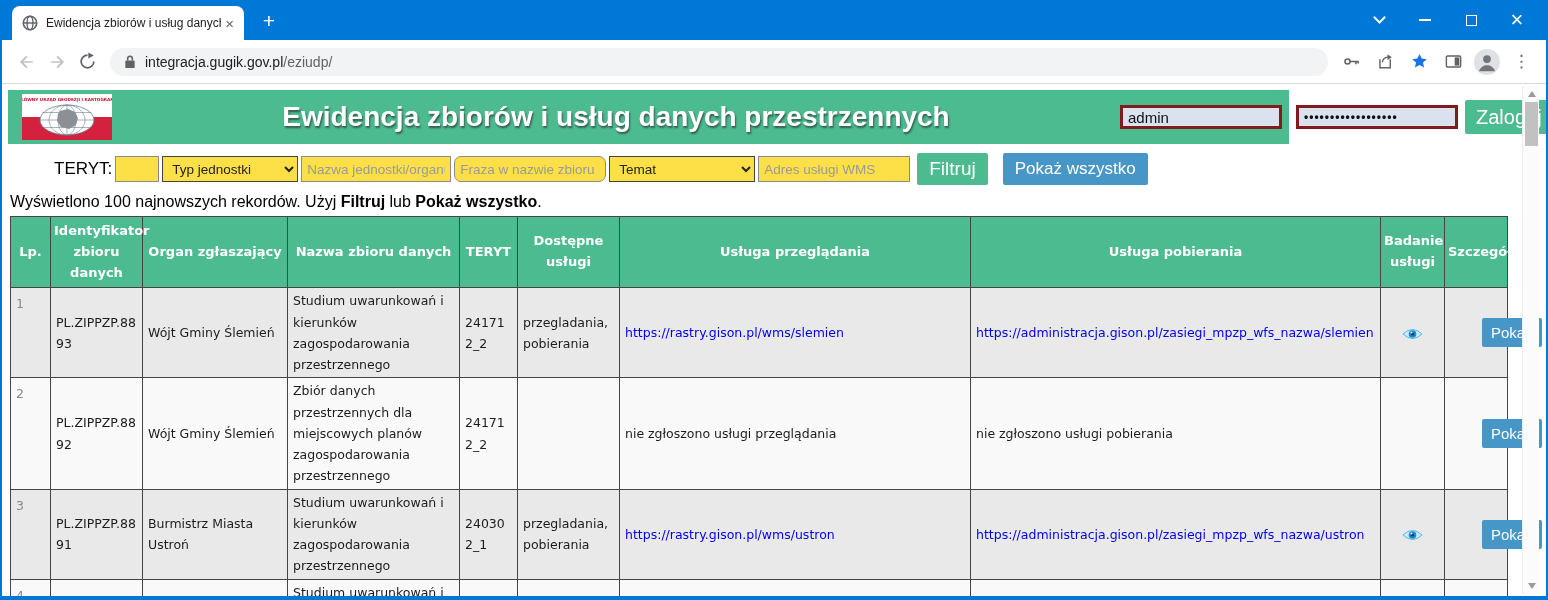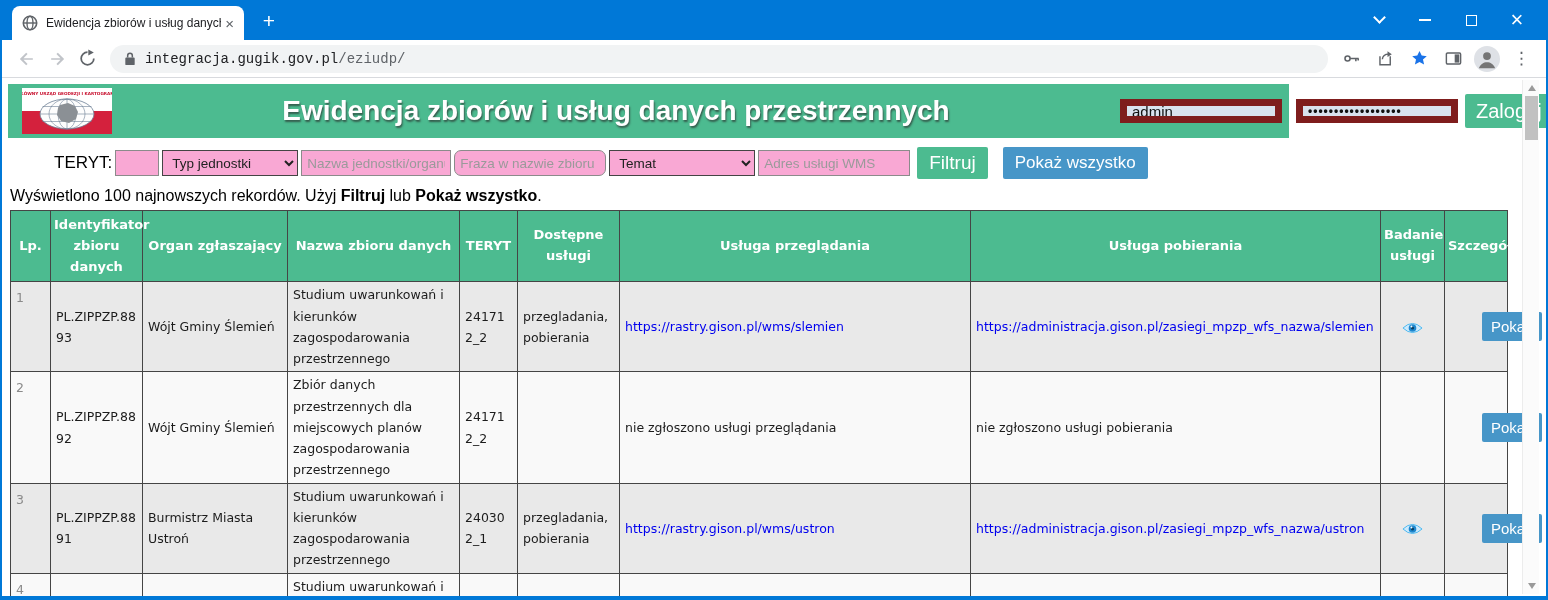--- a/index.html
+++ b/index.html
@@ -16,47 +16,47 @@
   .tab-close { font-size:15px; color:#5f6368; padding:0 4px; cursor:pointer; }
   .newtab { position:absolute; left:254px; bottom:5px; width:26px; height:26px; color:#fff; font-size:21px; line-height:24px; text-align:center; border-radius:50%; }
   .winctl { position:absolute; right:6px; top:0; height:40px; display:flex; align-items:center; }
   .winctl .wc { width:46px; height:40px; display:flex; align-items:center; justify-content:center; }
   .chev { width:9px; height:9px; border-right:2px solid #fff; border-bottom:2px solid #fff; transform:rotate(45deg); margin-top:-5px; }
   .mini { width:12px; height:2px; background:#fff; }
   .maxi { width:11px; height:11px; border:1.6px solid #fff; }
   .wclose { color:#fff; font-size:22px; font-weight:300; line-height:20px; }
 
   
-  .toolbar { height:38px; background:#fff; border-bottom:1px solid #d8dade; display:flex; align-items:center; padding:0 10px; flex:none;font-family:Liberation Mono, monospace; }
+  .toolbar { height:44px; background:#fff; border-bottom:1px solid #d8dade; display:flex; align-items:center; padding:0 10px; flex:none; }
   .nav-ico { width:30px; height:30px; display:flex; align-items:center; justify-content:center; }
   .urlbar { flex:1; height:28px; background:#f1f3f4; border-radius:14px; margin:0 8px; display:flex; align-items:center; padding:0 14px; gap:9px; }
   .url-text { font-size:14px; color:#202124; }
   .url-path { color:#5f6368; }
   .tb-right { display:flex; align-items:center; gap:4px; }
   .tb-ico { width:30px; height:30px; display:flex; align-items:center; justify-content:center; }
   .avatar { width:26px; height:26px; border-radius:50%; background:#dee1e6; overflow:hidden; display:flex; align-items:center; justify-content:center; }
   .dots { font-size:17px; color:#5f6368; letter-spacing:-1px; }
 
   
   .page { flex:1; background:#fff; position:relative; overflow:hidden; padding:6px 0 0 6px; font-family:"DejaVu Sans", sans-serif; }
 
   
   .banner-row { display:flex; align-items:center; height:54px; }
   .banner { width:1281px; height:54px; background:#4cbb90; display:flex; align-items:center; flex:none; }
   .logo { width:90px; height:46px; margin-left:14px; flex:none; background:#fff; }
   .banner-title { flex:1; text-align:center; color:#fff; font-family:"Liberation Sans", sans-serif; font-weight:bold; font-size:28px; text-shadow:1px 2px 2px rgba(40,40,40,.65); white-space:nowrap; }
-  .login-input { width:162px; height:24px; background:#d9e2ee; border:7px solid #7f1d1d; font-size:15px; padding:0 5px; font-family:"Liberation Sans", sans-serif; color:#111; }
+  .login-input { width:162px; height:24px; background:#d9e2ee; border:3px solid #7f1d1d; font-size:15px; padding:0 5px; font-family:"Liberation Sans", sans-serif; color:#111; }
   .pw { margin-left:7px; font-size:12px; letter-spacing:1px; font-weight:bold; }
   .user { margin-right:7px; }
   .login-btn { margin-left:7px; height:34px; background:#4cbb90; color:#fff; border:none; font-size:20px; padding:0 11px; font-family:"Liberation Sans", sans-serif; border-radius:2px; cursor:pointer; }
 
   
   .filters { display:flex; align-items:center; gap:3px; padding:9px 0 7px 0; font-family:"Liberation Sans", sans-serif; }
   .teryt-label { margin-left:46px; font-size:17px; color:#000; }
-  .f-input, .f-select { height:26px; border:1px solid #8b8b8b; font-size:13.5px; padding:0 5px; color:#222; font-family:"Liberation Sans", sans-serif; background:#f9a8d4; }
+  .f-input, .f-select { height:26px; border:1px solid #8b8b8b; font-size:13.5px; padding:0 5px; color:#222; font-family:"Liberation Sans", sans-serif; background:#fde047; }
   .f-input::placeholder { color:#9a9a9a; }
   .f-select { border:1.5px solid #444; }
   .w-teryt { width:44px; }
   .w-unit-type { width:136px; }
   .w-unit-name { width:150px; }
   .w-phrase { width:152px;border-radius:7px; }
   .w-topic { width:146px; }
   .w-service { width:150px; }
   .w-wms { width:152px; }
   .btn-filter { background:#4cbb90; color:#fff; border:none; font-size:19px; padding:5px 12px; margin-left:4px; font-family:"Liberation Sans", sans-serif; border-radius:2px; cursor:pointer; }

